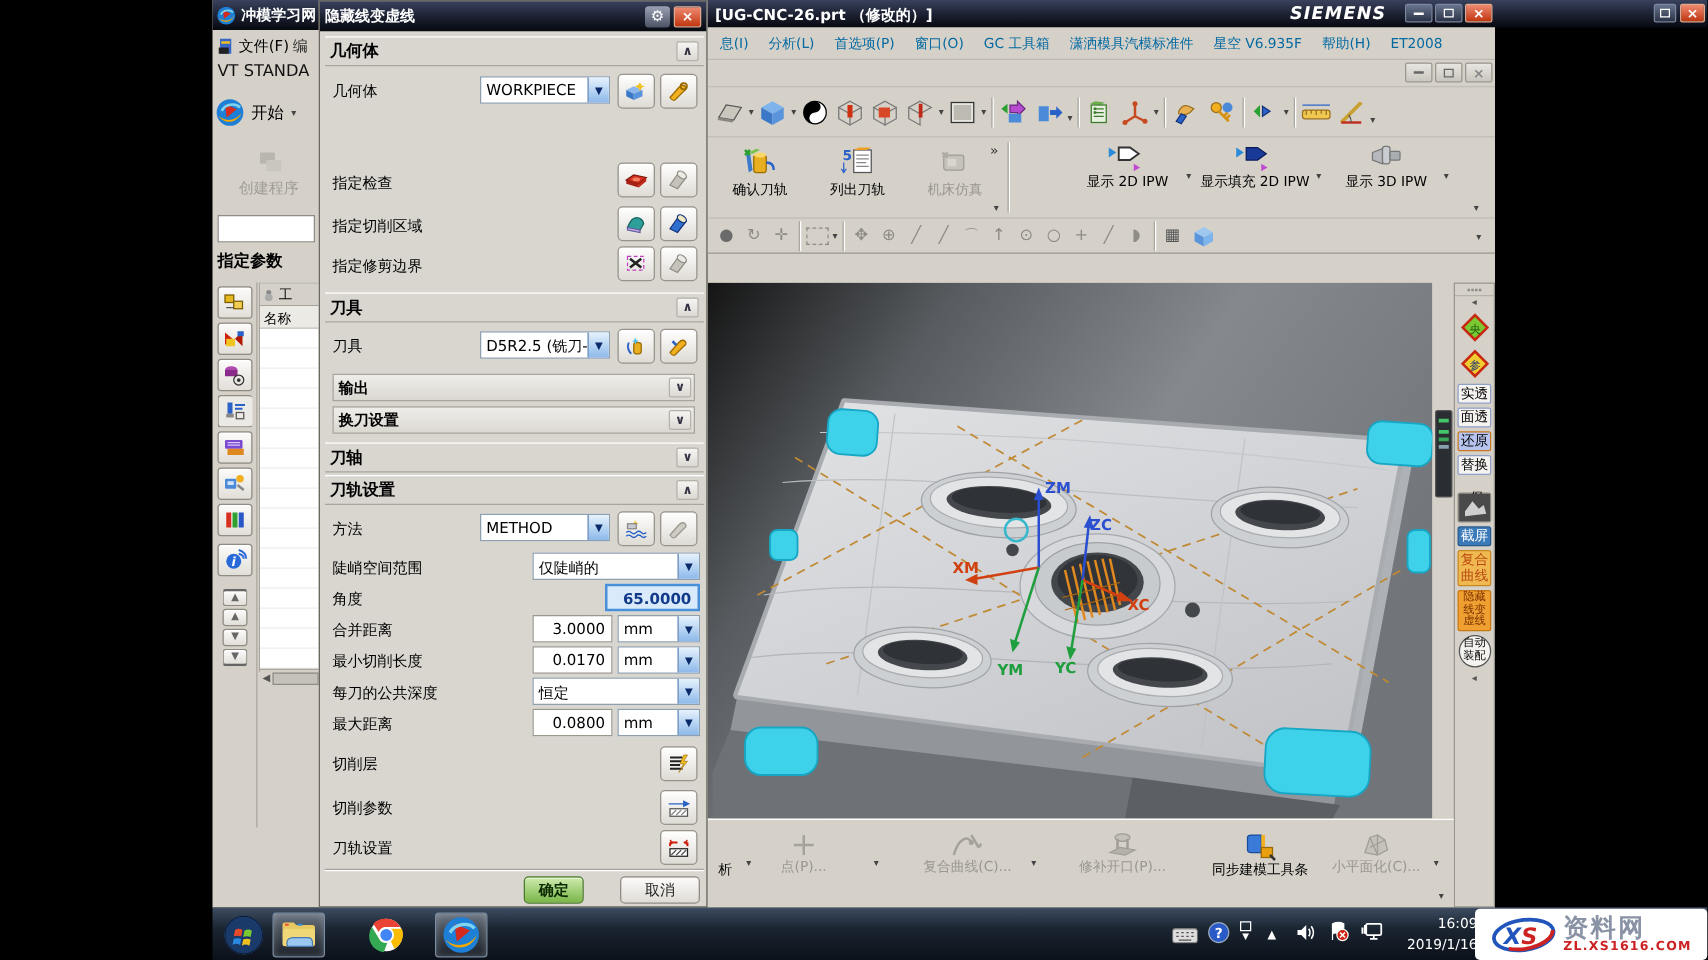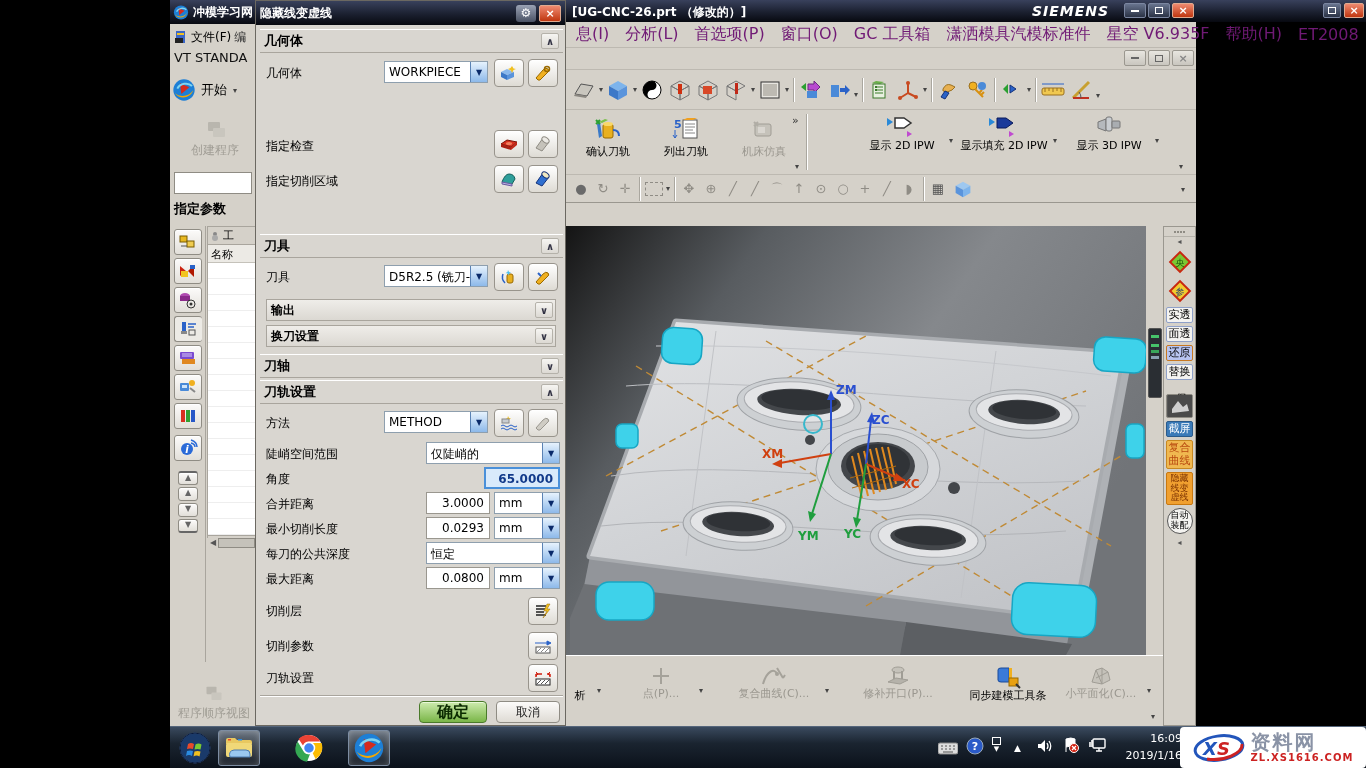--- a/index.html
+++ b/index.html
@@ -13,42 +13,42 @@
     border:1px solid #7b86a0;background:linear-gradient(#6a7690,#2c3document448);color:#fff;font-size:10px;line-height:1}
   .winbtn{background:linear-gradient(#68748e,#2b3346)}
   .winbtn.close{background:linear-gradient(#ef8a70,#c03610);border-color:#e0aa90}
   .winbtn.gray{background:linear-gradient(#e8e6e0,#c9c6bf);border-color:#9a978f;color:#555}
   .glyph-min{display:block;width:8px;height:2px;background:#fff}
   .glyph-box{display:block;width:8px;height:7px;border:1px solid #fff}
   .glyph-x{font-weight:bold;font-size:11px;color:#fff}
   .winbtn.gray .glyph-min{background:#666}.winbtn.gray .glyph-box{border-color:#666}.winbtn.gray .glyph-x{color:#888}
   
   .gray{background:#d5d1c9}
-  .menu-item{padding:2px 8px;font-size:16px;color:#701a75;white-space:nowrap}
+  .menu-item{padding:2px 8px;font-size:11px;color:#0369a1;white-space:nowrap}
   .raised{border:1px solid #8f8c84;border-radius:3px;background:linear-gradient(#fcfbfa,#e2dfd9);box-shadow:inset 0 1px 0 #fff}
   
   #dialog{left:255px;top:0;width:311px;height:726px;background:#d9d6d0;border:1px solid #6b6861}
   .dsec{position:absolute;left:4px;width:303px;height:24px;display:flex;align-items:center;
     border-top:1px solid #fff;border-bottom:1px solid #a9a59d;font-weight:bold;font-size:13px;color:#000;padding:0 4px}
   .chev{position:absolute;right:4px;width:18px;height:16px;font-size:10px;color:#334;display:flex;align-items:center;justify-content:center;
     border:1px solid #b5b2aa;border-radius:2px;background:linear-gradient(#f6f5f2,#dcd9d3)}
   .drow{position:absolute;left:4px;width:303px;height:28px}
   .dlabel{position:absolute;left:6px;top:6px;font-size:12px;color:#000;white-space:nowrap}
   .dd{position:absolute;display:flex;height:22px;border:1px solid #8e9fae;background:#fff}
   .dd .val{flex:1;font-size:12px;padding:3px 3px 0 4px;white-space:nowrap;overflow:hidden;color:#000}
   .dd .arr{width:17px;display:flex;align-items:center;justify-content:center;font-size:8px;color:#0a2a6a;
     background:linear-gradient(#e6f2fd,#8db9ea);border-left:1px solid #5a82b4}
   .numin{position:absolute;height:22px;border:1px solid #9a978f;background:#fff;font-size:12px;text-align:right;padding:3px 5px 0 2px;color:#000}
   .numin.sel{border:2px solid #4a90d9;background:#d9eafb;color:#123a8a;font-weight:bold}
   .ibtn{position:absolute;top:-2px;width:30px;height:28px;border:1px solid #98948c;border-radius:4px;
     background:linear-gradient(#ffffff,#dedbd4);box-shadow:inset 0 1px 0 #fff;display:flex;align-items:center;justify-content:center;padding:0}
   .subbar{position:absolute;left:10px;width:290px;height:22px;border:1px solid #a9a59d;background:linear-gradient(#efede9,#dbd8d2);
     display:flex;align-items:center;font-weight:bold;font-size:12px;padding:0 4px;color:#000}
   .subbar .chev{right:2px;top:2px}
-  .okbtn{position:absolute;width:68px;height:22px;border:1px solid #4a7a2a;border-radius:4px;font-size:16px;font-weight:bold;color:#0b2b00;
+  .okbtn{position:absolute;width:48px;height:22px;border:1px solid #4a7a2a;border-radius:4px;font-size:12px;font-weight:bold;color:#0b2b00;
     background:linear-gradient(#cdebae,#7ab648);box-shadow:inset 0 1px 0 #e8f8d8}
   .cancelbtn{position:absolute;width:64px;height:22px;border:1px solid #8f8c84;border-radius:4px;font-size:12px;color:#222;
     background:linear-gradient(#fcfbfa,#dedbd4)}
   
   .ticon{width:28px;height:26px;display:flex;align-items:center;justify-content:center;border-radius:3px}
   .caret{font-size:8px;color:#444;margin:0 1px}
   .vsep{width:1px;height:24px;background:#aaa79f;margin:0 3px;box-shadow:1px 0 0 #fff}
   .bigtool{display:flex;flex-direction:column;align-items:center;font-size:11px;color:#000;line-height:1.15;text-align:center}
   .bigtool.dis{color:#9a978f}
   .seltool{font-size:13px;color:#8f8c85;width:22px;text-align:center}
@@ -202,27 +202,20 @@
         <div style="height:16px;border-bottom:1px solid #eee"></div>
       <div style="height:16px;border-bottom:1px solid #eee"></div>
         <div style="height:16px;border-bottom:1px solid #eee"></div>
       <div style="height:16px;border-bottom:1px solid #eee"></div>
       <div style="height:14px;background:#d5d1c9;border-top:1px solid #a9a59d;display:flex;align-items:center">
         <span style="font-size:8px;color:#555;padding:0 2px">◀</span>
         <span style="flex:1;height:10px;background:#c5c2ba;border:1px solid #8f8c84"></span>
       </div>
     </div>
 
-    <div class="abs" style="left:6px;top:666px;width:76px;height:56px;display:flex;flex-direction:column;align-items:center;justify-content:flex-end;color:#a09d95">
-      <svg width="24" height="20" viewBox="0 0 26 24">
-          <rect x="4" y="2" width="12" height="9" rx="1" fill="#b9b6ae"></rect>
-          <rect x="10" y="9" width="12" height="9" rx="1" fill="#c9c6be"></rect>
-        </svg>
-      <span style="font-size:12px;white-space:nowrap">程序顺序视图</span>
-    </div>
   </div>
 
   <div class="abs" style="left:566px;top:0;width:630px;height:726px;background:#d5d1c9"></div>
 
   <div class="abs tbar" style="left:566px;top:0;width:800px;height:22px">
     <span class="abs" style="left:6px;top:4px;white-space:nowrap">[UG-CNC-26.prt （修改的）]</span>
     <span class="abs" style="left:466px;top:3px;font-size:14px;letter-spacing:1px;font-style:italic">SIEMENS</span>
     <span class="abs winbtn" style="left:558px;top:3px">
         <span class="glyph-min"></span>
       </span>
@@ -651,21 +644,21 @@
     <div class="sbtn" style="background:#f0a030;border-color:#c87810;color:#7a3000;width:27px;white-space:normal;font-size:9px">隐藏线变虚线</div>
     <div class="sbtn" style="border-radius:50%;width:26px;height:26px;font-size:9px;white-space:normal;border-color:#555">自动装配</div>
     <div style="text-align:center;font-size:8px;color:#555;margin-top:4px">◂</div>
   </div>
 
   <div class="abs gray" style="left:566px;top:655px;width:597px;height:71px;border-top:1px solid #fff">
     <div class="abs bigtool" style="left:2px;top:34px;width:24px">
         <span>析</span>
       </div>
     <span class="abs caret" style="left:30px;top:30px">▾</span>
-    <div class="abs bigtool dis" style="left:60px;top:8px;width:70px">
+    <div class="abs bigtool dis" style="left:42px;top:8px;width:70px">
       <svg width="26" height="24" viewBox="0 0 26 24">
           <path d="M13 4 v16 M5 12 h16" stroke="#a5a29a" stroke-width="2"></path>
         </svg>
       <span>点(P)...</span>
     </div>
     <span class="abs caret" style="left:132px;top:30px">▾</span>
     <div class="abs bigtool dis" style="left:160px;top:8px;width:96px">
       <svg width="30" height="24" viewBox="0 0 30 24">
           <path d="M4 20 C8 6 16 4 18 10" stroke="#a5a29a" fill="none" stroke-width="2"></path>
           <path d="M18 4 l6 10 M24 14 l2 -3" stroke="#a5a29a" stroke-width="2"></path>
@@ -763,20 +756,35 @@
             <path d="M3 12 L13 14 L13 16 L3 14Z" fill="#b8b0e0" stroke="#6a5aa0"></path>
           </svg>
         </button>
       <button class="ibtn" style="left:268px">
           <svg width="20" height="18" viewBox="0 0 20 18">
             <path d="M3 13 L10 3 L16 7 L9 16Z" fill="#2f6fd0" stroke="#14327a"></path>
             <ellipse cx="12.5" cy="5" rx="4" ry="2.5" transform="rotate(35 12.5 5)" fill="#f0e8c0" stroke="#14327a"></ellipse>
           </svg>
         </button>
     </div>
+    <div class="drow" style="top:198px">
+      <span class="dlabel">指定修剪边界</span>
+      <button class="ibtn" style="left:234px">
+          <svg width="20" height="18" viewBox="0 0 20 18">
+            <rect x="3" y="3" width="13" height="11" fill="none" stroke="#c040c0" stroke-dasharray="3 2"></rect>
+            <path d="M5 5 L14 12 M14 5 L5 12" stroke="#222" stroke-width="2"></path>
+          </svg>
+        </button>
+      <button class="ibtn" style="left:268px">
+          <svg width="20" height="18" viewBox="0 0 20 18">
+            <path d="M3 13 L10 3 L16 7 L9 16Z" fill="#c5c2ba" stroke="#8f8c84"></path>
+            <ellipse cx="12.5" cy="5" rx="4" ry="2.5" transform="rotate(35 12.5 5)" fill="#eceae5" stroke="#8f8c84"></ellipse>
+          </svg>
+        </button>
+    </div>
 
     <div class="dsec" style="top:233px">
         <span>刀具</span>
       <span class="chev" style="top:3px">∧</span>
       </div>
     <div class="drow" style="top:262px">
       <span class="dlabel">刀具</span>
       <span class="dd" style="left:124px;top:2px;width:104px">
         <span class="val">D5R2.5 (铣刀-</span>
           <span class="arr">▼</span>
@@ -848,21 +856,21 @@
     <div class="drow" style="top:491px;height:24px">
       <span class="dlabel" style="top:4px">合并距离</span>
       <span class="numin" style="left:166px;top:0;width:64px">3.0000</span>
       <span class="dd" style="left:234px;top:0;width:66px">
         <span class="val">mm</span>
           <span class="arr">▼</span>
       </span>
     </div>
     <div class="drow" style="top:516px;height:24px">
       <span class="dlabel" style="top:4px">最小切削长度</span>
-      <span class="numin" style="left:166px;top:0;width:64px">0.0293</span>
+      <span class="numin" style="left:166px;top:0;width:64px">0.0170</span>
       <span class="dd" style="left:234px;top:0;width:66px">
         <span class="val">mm</span>
           <span class="arr">▼</span>
       </span>
     </div>
     <div class="drow" style="top:541px;height:24px">
       <span class="dlabel" style="top:4px">每刀的公共深度</span>
       <span class="dd" style="left:166px;top:0;width:134px">
         <span class="val">恒定</span>
           <span class="arr">▼</span>

